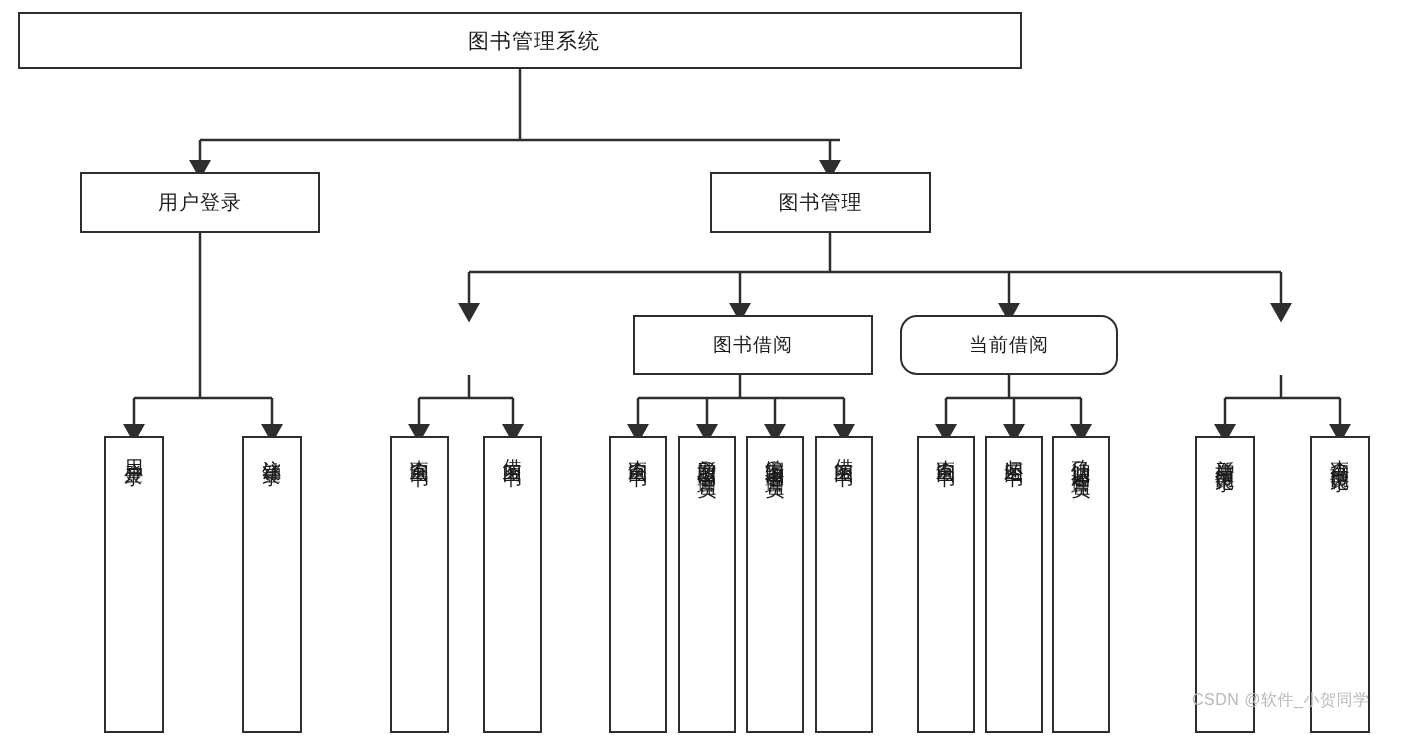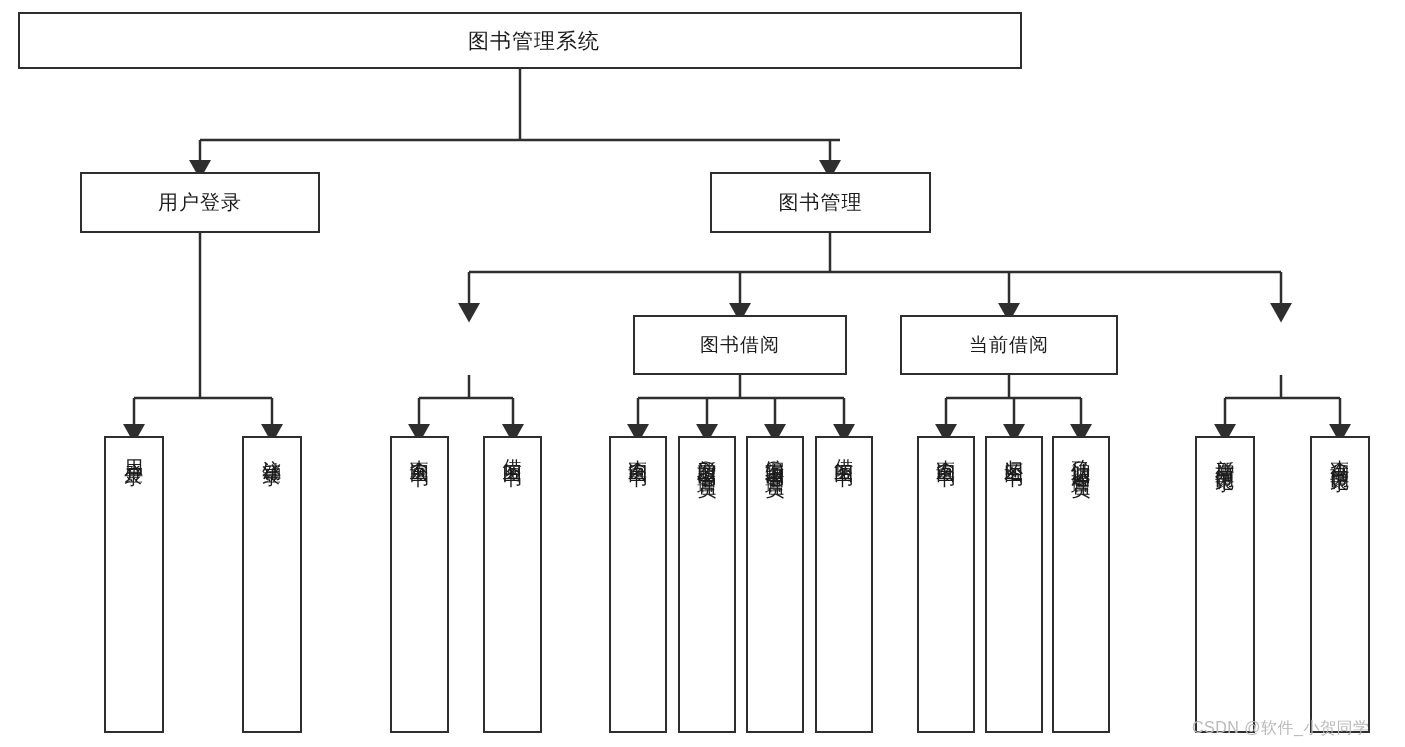--- a/index.html
+++ b/index.html
@@ -131,24 +131,24 @@
     <span>图书管理系统</span>
   </div>
 
   <div class="node node-l1" style="left: 80px; top: 172px; width: 240px; height: 61px; border-color: rgb(46, 46, 46); background: rgb(255, 255, 255); color: rgb(27, 27, 27);">
     <span>用户登录</span>
   </div>
   <div class="node node-l1" style="left: 710px; top: 172px; width: 221px; height: 61px; border-color: rgb(46, 46, 46); background: rgb(255, 255, 255); color: rgb(27, 27, 27); font-family: Liberation Mono, monospace;">
     <span>图书管理</span>
   </div>
 
-  <div class="node node-l2" style="left: 633px; top: 315px; width: 214px; height: 60px; border-color: rgb(46, 46, 46); background: rgb(255, 255, 255); color: rgb(27, 27, 27);">
+  <div class="node node-l2" style="left: 633px; top: 315px; width: 240px; height: 60px; border-color: rgb(46, 46, 46); background: rgb(255, 255, 255); color: rgb(27, 27, 27);">
     <span>图书借阅</span>
   </div>
-  <div class="node node-l2" style="left: 900px; top: 315px; width: 218px; height: 60px; border-color: rgb(46, 46, 46); background: rgb(255, 255, 255); color: rgb(27, 27, 27);">
+  <div class="node node-l2" style="left: 900px; top: 315px; width: 218px; height: 60px; border-color: rgb(46, 46, 46); background: rgb(255, 255, 255); color: rgb(27, 27, 27); border-radius: 17px;">
     <span>当前借阅</span>
   </div>
 
   <div class="node node-leaf" style="left: 104px; top: 436px; width: 60px; height: 297px; border-color: rgb(46, 46, 46); background: rgb(255, 255, 255); color: rgb(27, 27, 27);">
     <span class="vtext">用户登录</span>
   </div>
   <div class="node node-leaf" style="left: 242px; top: 436px; width: 60px; height: 297px; border-color: rgb(46, 46, 46); background: rgb(255, 255, 255); color: rgb(27, 27, 27);">
     <span class="vtext">注销登录</span>
   </div>
   <div class="node node-leaf" style="left: 390px; top: 436px; width: 59px; height: 297px; border-color: rgb(46, 46, 46); background: rgb(255, 255, 255); color: rgb(27, 27, 27);">
@@ -178,15 +178,15 @@
   <div class="node node-leaf" style="left: 1052px; top: 436px; width: 58px; height: 297px; border-color: rgb(46, 46, 46); background: rgb(255, 255, 255); color: rgb(27, 27, 27);">
     <span class="vtext">确认归还（管理员）</span>
   </div>
   <div class="node node-leaf" style="left: 1195px; top: 436px; width: 60px; height: 297px; border-color: rgb(46, 46, 46); background: rgb(255, 255, 255); color: rgb(27, 27, 27);">
     <span class="vtext">新增借阅记录</span>
   </div>
   <div class="node node-leaf" style="left: 1310px; top: 436px; width: 60px; height: 297px; border-color: rgb(46, 46, 46); background: rgb(255, 255, 255); color: rgb(27, 27, 27);">
     <span class="vtext">查询借阅记录</span>
   </div>
 
-  <div class="watermark" style="left: 1192px; top: 718px; color: rgb(185, 185, 185);">CSDN @软件_小贺同学</div>
+  <div class="watermark" style="left: 1192px; top: 690px; color: rgb(185, 185, 185);">CSDN @软件_小贺同学</div>
 
 </div>
 
 </body></html>

